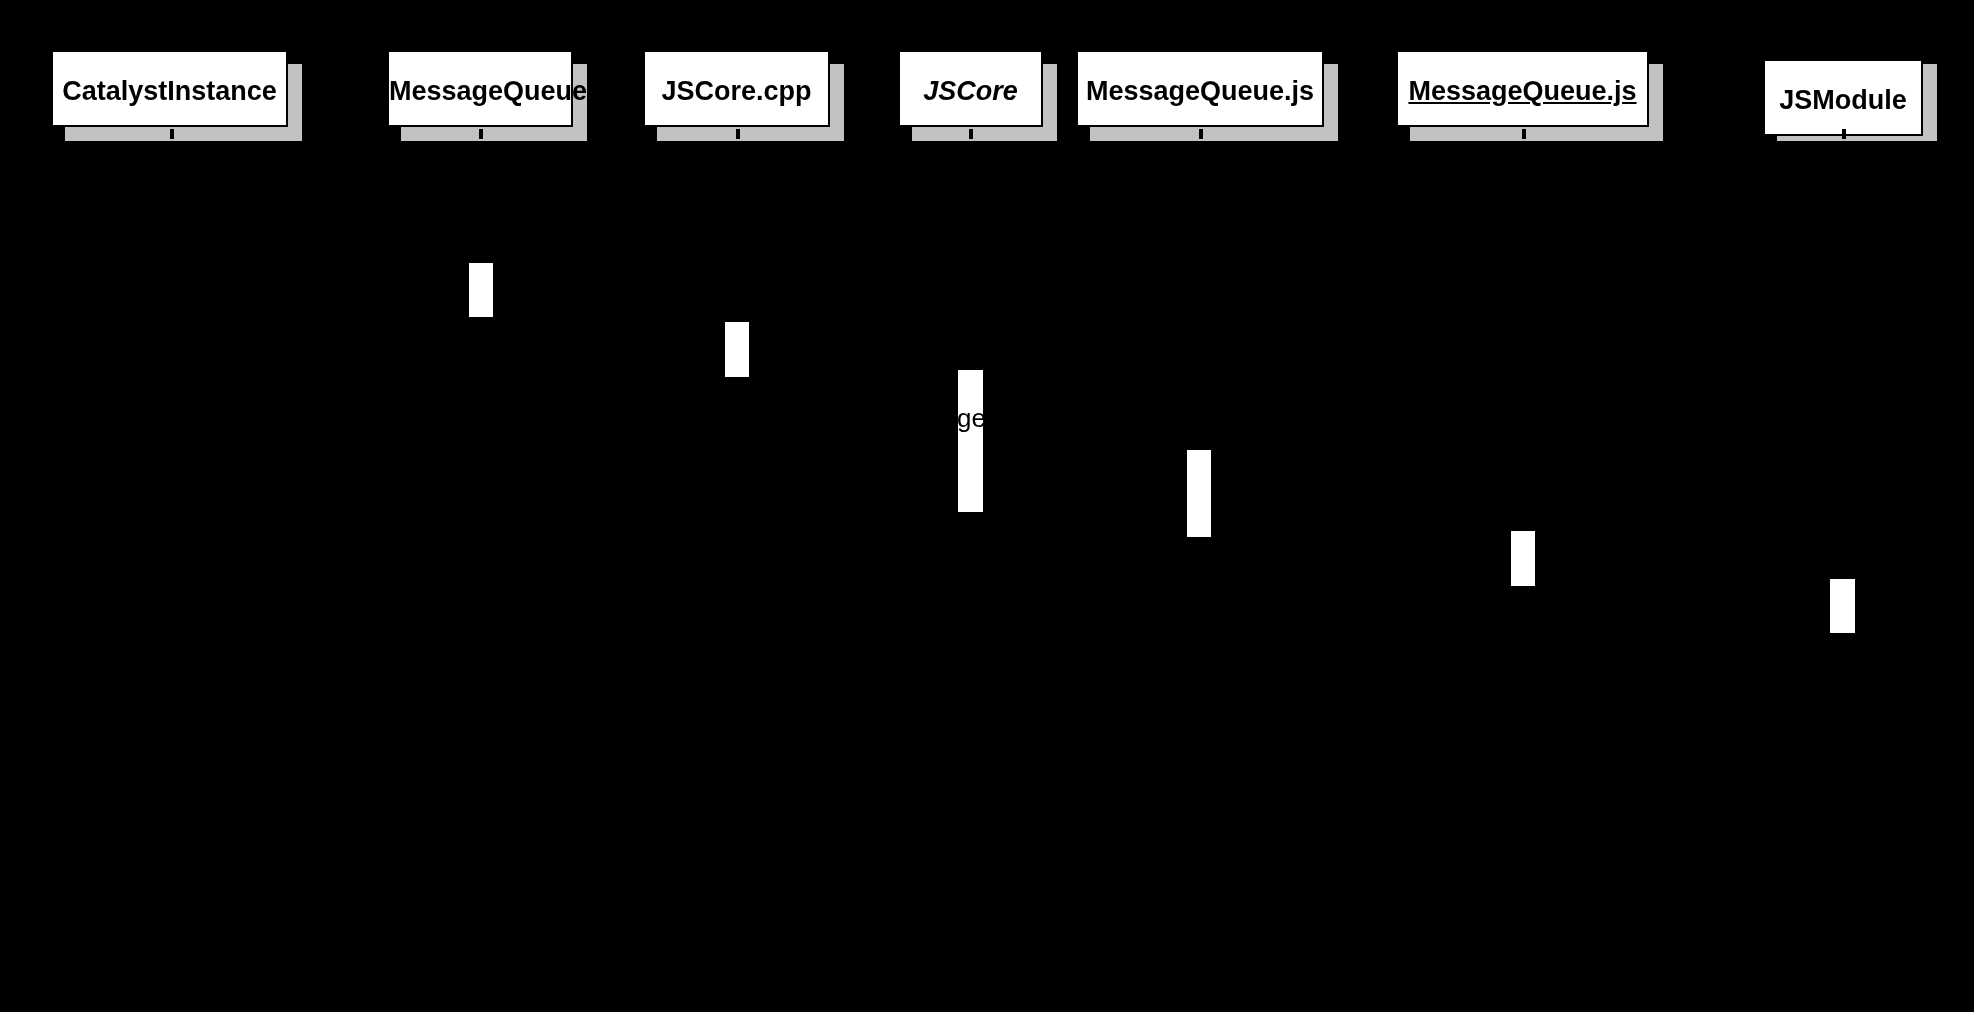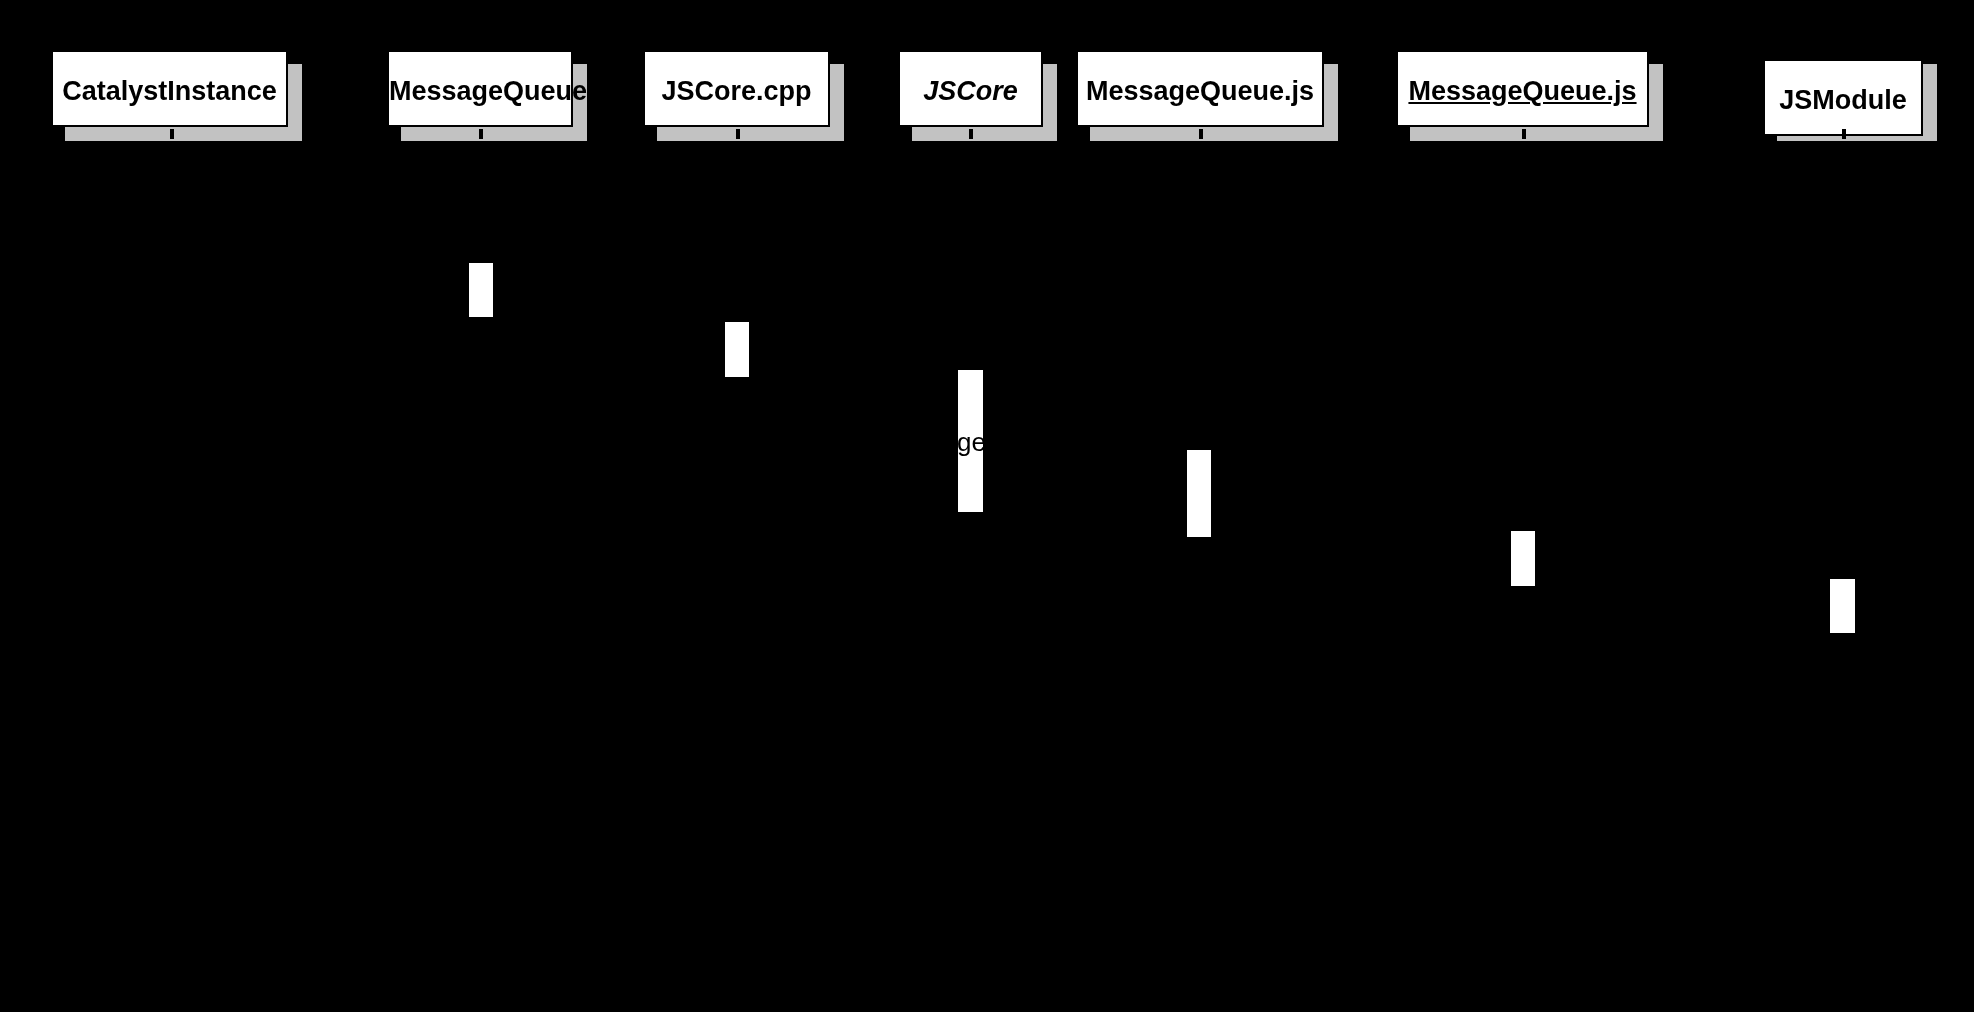--- a/index.html
+++ b/index.html
@@ -56,14 +56,14 @@
       <div class="ptick" style="left: 1842px; top: 129px; height: 10px;"></div>
     </div>
   <div>
       <div class="activation" style="left: 469px; top: 263px; width: 24px; height: 54px;"></div>
       <div class="activation" style="left: 725px; top: 322px; width: 24px; height: 55px;"></div>
       <div class="activation" style="left: 958px; top: 370px; width: 25px; height: 142px;"></div>
       <div class="activation" style="left: 1187px; top: 450px; width: 24px; height: 87px;"></div>
       <div class="activation" style="left: 1511px; top: 531px; width: 24px; height: 55px;"></div>
       <div class="activation" style="left: 1830px; top: 579px; width: 25px; height: 54px;"></div>
     </div>
-  <span class="fragment" style="left: 957px; top: 429px;">ge</span>
+  <span class="fragment" style="left: 957px; top: 405px;">ge</span>
 </div>
 
 </body></html>

